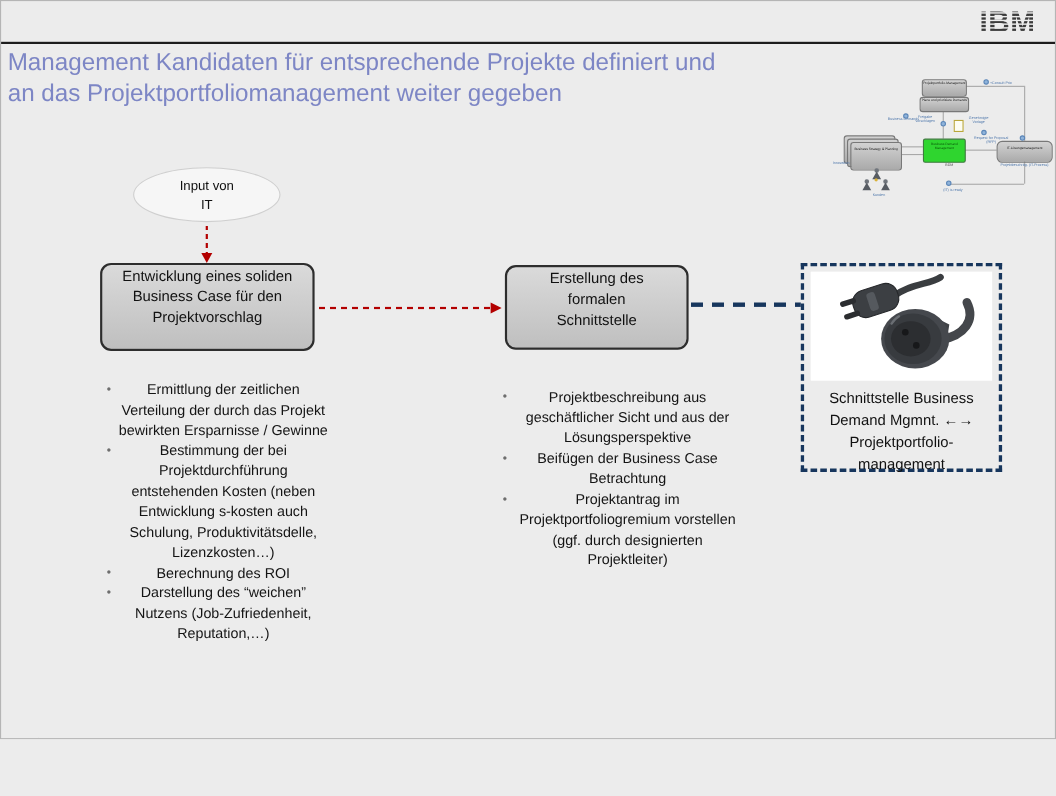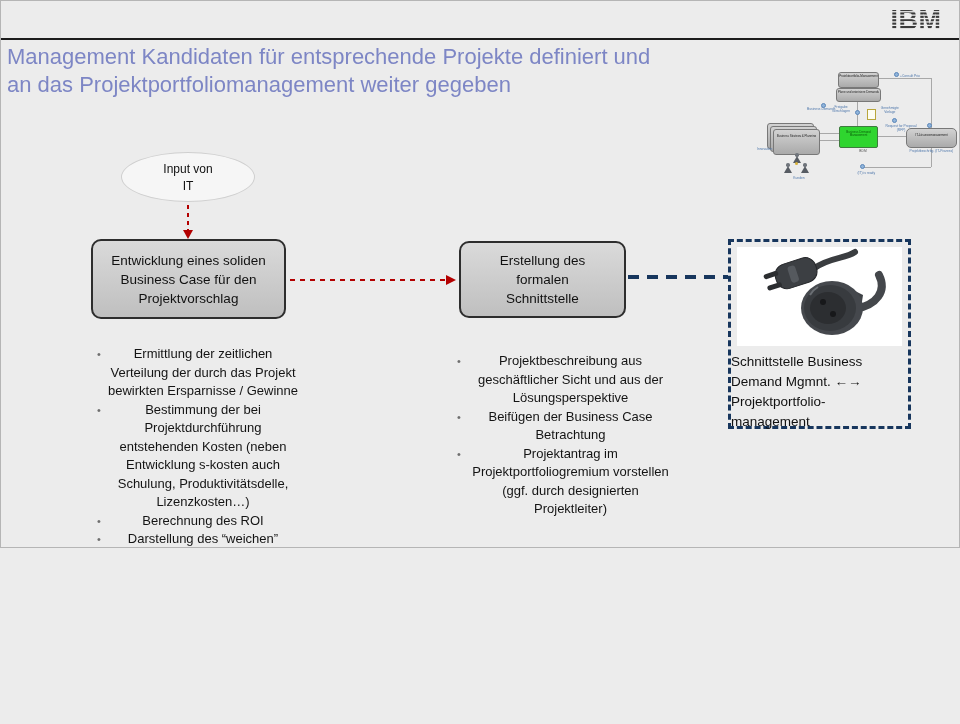--- a/index.html
+++ b/index.html
@@ -1,42 +1,42 @@
 <!DOCTYPE html>
 <html><head>
 <meta charset="utf-8">
 <style>
   html,body{margin:0;padding:0;background:#ececec;}
-  .slide{position:relative;width:960px;height:548px;background:#ececec;border:1px solid #b5b5b5;
+  .slide{position:relative;width:960px;height:672px;background:#ececec;border:1px solid #b5b5b5;
          box-sizing:border-box;overflow:hidden;font-family:"Liberation Sans",sans-serif;}
   .abs{position:absolute;}
 
   
   .title{font-size:22px;line-height:28px;color:#7d86c5;}
 
   
   .ell{background:#f6f6f6;border:1px solid #cfcfcf;border-radius:50%;text-align:center;
        font-size:12px;line-height:17px;color:#111;padding-top:8px;box-sizing:border-box;}
 
   
   .gbox{background:linear-gradient(#dadada,#bfbfbf);border:2px solid #2d2d2d;border-radius:10px;
-        display:flex;align-items:center;justify-content:center;text-align:center;
+        display:flex;justify-content:center;text-align:center;
         font-size:13.5px;line-height:19px;color:#111;box-sizing:border-box;}
 
   
   .dashh{background:repeating-linear-gradient(90deg,#b30000 0 5px,transparent 5px 10px);}
   .dashv{background:repeating-linear-gradient(180deg,#b30000 0 4px,transparent 4px 8px);}
   .ah-right{width:0;height:0;border-top:5px solid transparent;border-bottom:5px solid transparent;border-left:10px solid #b30000;}
   .ah-down{width:0;height:0;border-left:5px solid transparent;border-right:5px solid transparent;border-top:9px solid #b30000;}
 
   
   .navydash{background:repeating-linear-gradient(90deg,#17365d 0 11px,transparent 11px 19px);}
   .ifacebox{border:3px dashed #17365d;box-sizing:border-box;}
   .photo{background:#ffffff;}
-  .iftext{font-size:13.5px;line-height:20px;color:#111;}
+  .iftext{font-size:13.5px;line-height:20px;text-align:center;color:#111;}
 
   
   .blist{list-style:none;margin:0;padding:0;font-size:13px;line-height:18.5px;color:#141414;}
   .blist li{position:relative;padding-left:11px;margin:0;text-align:center;}
   .blist li::before{content:"\2022";position:absolute;left:1px;top:0;color:#6e6e6e;font-size:11px;}
 
   
   .mline{position:absolute;background:#a8a8a8;display:block;}
   .mbox{position:absolute;background:linear-gradient(#d2d2d2,#aaaaaa);border:1px solid #787878;border-radius:3px;overflow:hidden;}
   .mgreen{position:absolute;background:#2fd52f;border:1px solid #3f7a3f;border-radius:2px;overflow:hidden;}

